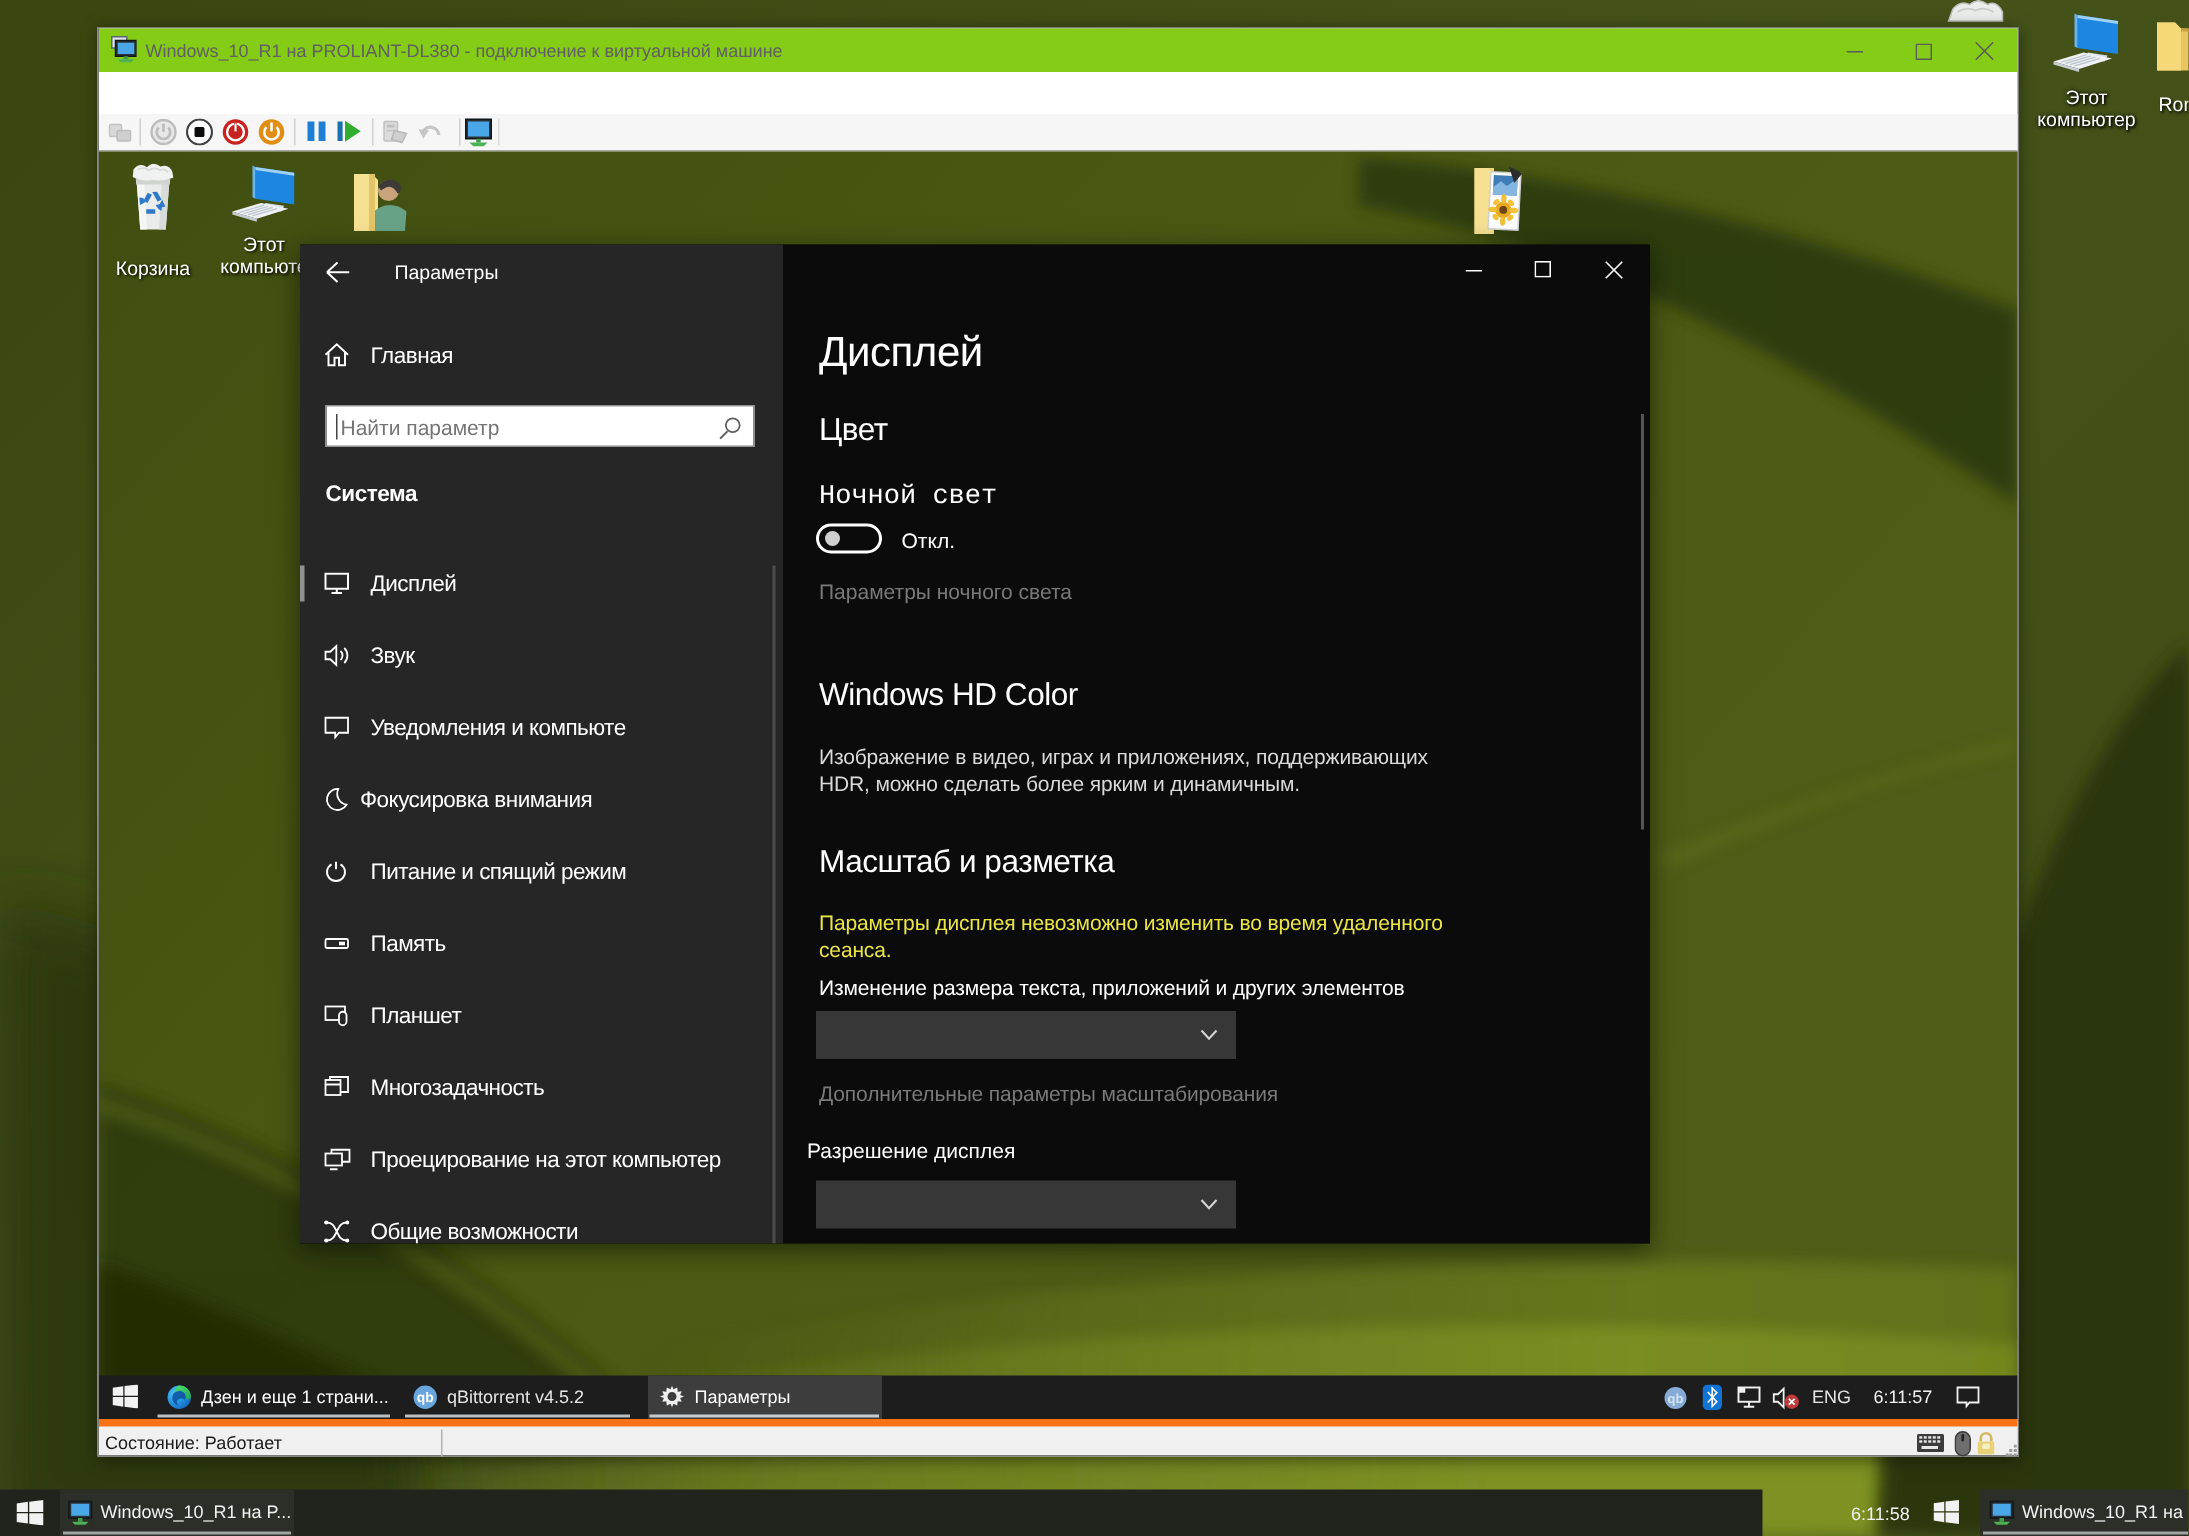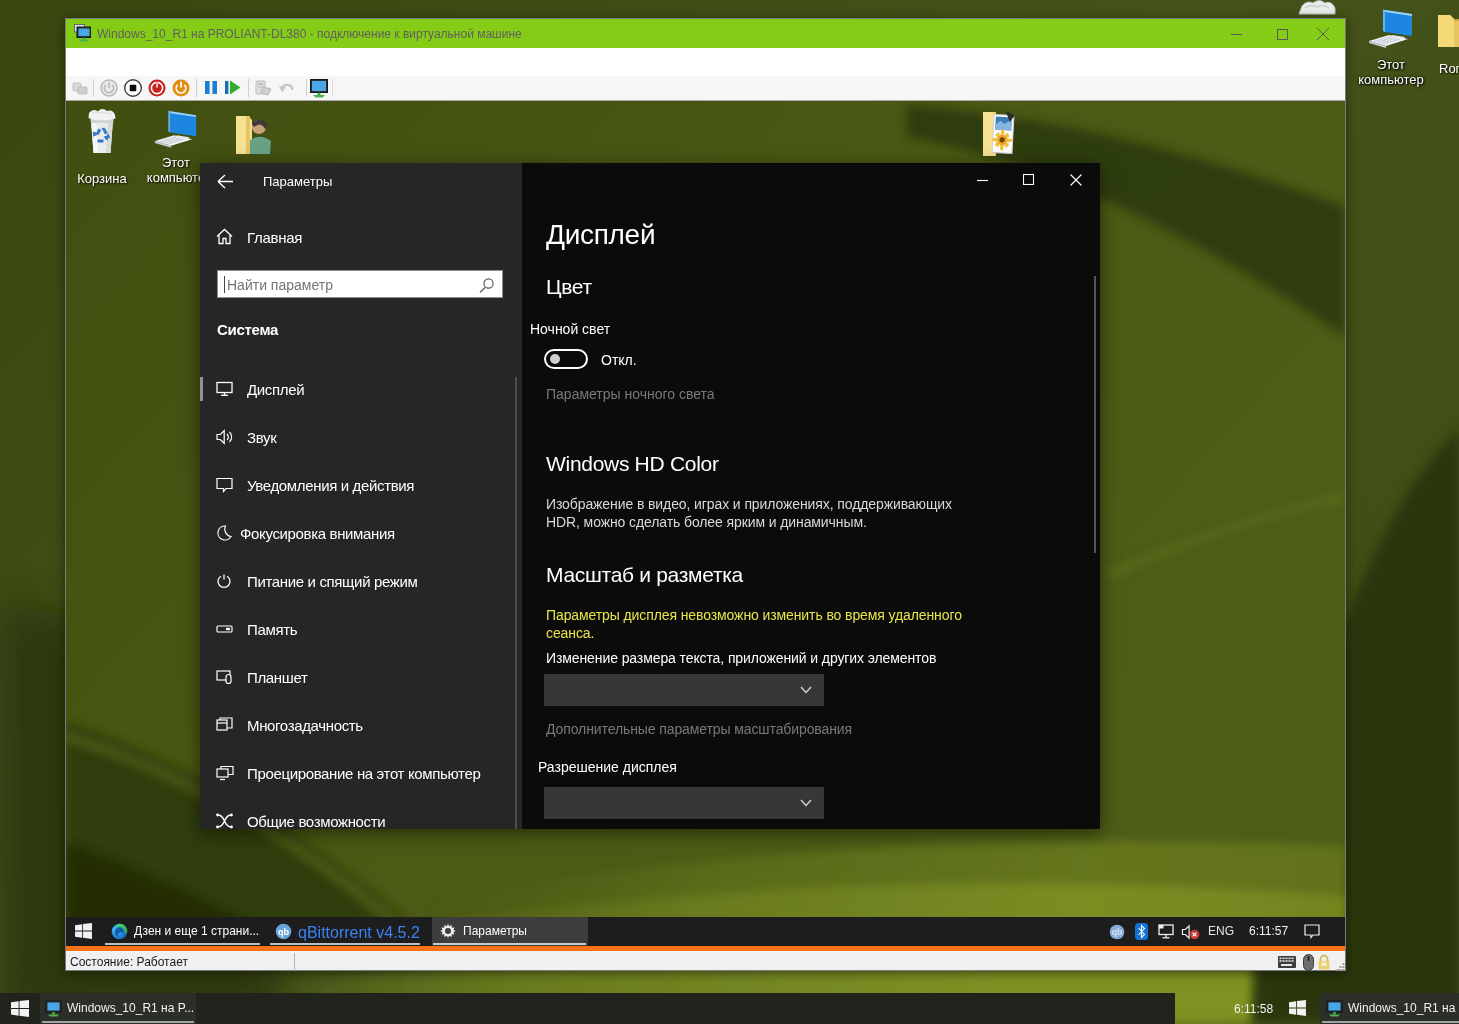--- a/index.html
+++ b/index.html
@@ -335,21 +335,21 @@
         <span class="abs" style="left:47px;top:218px;font-size:15px;letter-spacing:-0.35px;">Дисплей</span>
         <svg class="abs" style="left:16px;top:266px" width="18" height="16" viewBox="0 0 18 16">
           <path d="M1,5.5 h3.2 l4,-3.8 v12.6 l-4,-3.8 H1 Z" fill="none" stroke="#fff" stroke-width="1.2"></path>
           <path d="M11,5 a4,4 0 0 1 0,6" fill="none" stroke="#fff" stroke-width="1.2"></path>
           <path d="M13.5,3 a7,7 0 0 1 0,10" fill="none" stroke="#fff" stroke-width="1.2"></path>
         </svg>
         <span class="abs" style="left:47px;top:266px;font-size:15px;letter-spacing:-0.35px;">Звук</span>
         <svg class="abs" style="left:16px;top:314px" width="17" height="16" viewBox="0 0 17 16">
           <path d="M1,1.5 H16 V11.5 H10 L7.5,14.5 V11.5 H1 Z" fill="none" stroke="#fff" stroke-width="1.2"></path>
         </svg>
-        <span class="abs" style="left:47px;top:314px;font-size:15px;letter-spacing:-0.35px;">Уведомления и действия</span>
+        <span class="abs" style="left:47px;top:314px;font-size:15px;letter-spacing:-0.35px;">Уведомления и компьюте</span>
         <svg class="abs" style="left:16px;top:362px" width="16" height="16" viewBox="0 0 16 16">
           <path d="M9.5,1 A7,7 0 1,0 15,11.5 A7.5,7.5 0 0 1 9.5,1 Z" fill="none" stroke="#fff" stroke-width="1.2"></path>
         </svg>
         <span class="abs" style="left:40px;top:362px;font-size:15px;letter-spacing:-0.35px;">Фокусировка внимания</span>
         <svg class="abs" style="left:16px;top:410px" width="16" height="16" viewBox="0 0 16 16">
           <path d="M8,1.5 v5" stroke="#fff" stroke-width="1.3"></path>
           <path d="M5,3.2 a6,6 0 1,0 6,0" fill="none" stroke="#fff" stroke-width="1.3"></path>
         </svg>
         <span class="abs" style="left:47px;top:410px;font-size:15px;letter-spacing:-0.35px;">Питание и спящий режим</span>
         <svg class="abs" style="left:16px;top:458px" width="17" height="16" viewBox="0 0 17 16">
@@ -389,21 +389,21 @@
             <line x1="0" y1="5.5" x2="11" y2="5.5" stroke="#fff" stroke-width="1.1"></line>
           </svg>
         <svg class="abs" style="left:501px;top:11px" width="11" height="11" viewBox="0 0 11 11">
             <rect x="0.5" y="0.5" width="10" height="10" fill="none" stroke="#fff" stroke-width="1.1"></rect>
           </svg>
         <svg class="abs" style="left:548px;top:11px" width="12" height="12" viewBox="0 0 12 12">
             <path d="M0.5,0.5 L11.5,11.5 M11.5,0.5 L0.5,11.5" stroke="#fff" stroke-width="1.1"></path>
           </svg>
         <div class="abs" style="left:24px;top:56px;font-size:28px;font-weight:300;letter-spacing:-0.3px;">Дисплей</div>
         <div class="abs" style="left:24px;top:112px;font-size:21px;font-weight:300;letter-spacing:-0.3px;">Цвет</div>
-        <div class="abs" style="left:8px;top:158px;font-size:14px;">Ночной свет</div>
+        <div class="abs" style="left:24px;top:158px;font-size:18px;font-family:Liberation Mono, monospace;">Ночной свет</div>
         <div class="abs" style="left:22px;top:186px;width:44px;height:20px;border:2px solid #fff;border-radius:10px;">
           <div class="abs" style="left:4px;top:3px;width:10px;height:10px;border-radius:50%;background:#cfcfcf;"></div>
         </div>
         <span class="abs" style="left:79px;top:189px;font-size:14px;">Откл.</span>
         <div class="abs" style="left:24px;top:223px;font-size:14px;color:#797979;">Параметры ночного света</div>
         <div class="abs" style="left:24px;top:289px;font-size:21px;font-weight:300;letter-spacing:-0.3px;">Windows HD Color</div>
         <div class="abs" style="left:24px;top:333px;font-size:14px;color:#d9d9d9;line-height:17.5px;letter-spacing:-0.1px;">Изображение в видео, играх и приложениях, поддерживающих<br>HDR, можно сделать более ярким и динамичным.</div>
         <div class="abs" style="left:24px;top:400px;font-size:21px;font-weight:300;letter-spacing:-0.3px;">Масштаб и разметка</div>
         <div class="abs" style="left:24px;top:444px;font-size:14px;color:#e9e549;line-height:17.5px;letter-spacing:-0.1px;">Параметры дисплея невозможно изменить во время удаленного<br>сеанса.</div>
         <div class="abs" style="left:24px;top:487px;font-size:14px;letter-spacing:-0.1px;">Изменение размера текста, приложений и других элементов</div>
@@ -452,21 +452,21 @@
         </svg>
         <span class="abs" style="left:30px;top:7px;font-size:12px;color:#fff;white-space:nowrap;">Дзен и еще 1 страни...</span>
         <div class="abs" style="left:1px;top:26px;width:155px;height:2px;background:#bdc0c2;"></div>
       </div>
 
       <div class="abs" style="left:203px;top:0;width:153px;height:29px;">
         <svg class="abs" style="left:6px;top:6px" width="17" height="17" viewBox="0 0 24 24">
           <circle cx="12" cy="12" r="11" fill="#68a5dc"></circle>
           <text x="12" y="16.5" font-family="Liberation Sans, sans-serif" font-size="13" font-weight="bold" fill="#fff" text-anchor="middle">qb</text>
         </svg>
-        <span class="abs" style="left:29px;top:7px;font-size:16px;color:#3b82f6;white-space:nowrap;">qBittorrent v4.5.2</span>
+        <span class="abs" style="left:29px;top:7px;font-size:12px;color:#e5e5e5;white-space:nowrap;">qBittorrent v4.5.2</span>
         <div class="abs" style="left:1px;top:26px;width:150px;height:2px;background:#bdc0c2;"></div>
       </div>
 
       <div class="abs" style="left:366px;top:0;width:156px;height:29px;background:#3d3d3d;">
         <svg class="abs" style="left:8px;top:6px" width="16" height="16" viewBox="0 0 16 16">
           <path d="M8,5 a3,3 0 1,0 0,6 a3,3 0 1,0 0,-6 M8,0.8 L9,3.2 L11.5,2 L11.8,4.8 L14.5,4.5 L13.4,7 L16,8 L13.4,9 L14.5,11.5 L11.8,11.2 L11.5,14 L9,12.8 L8,15.2 L7,12.8 L4.5,14 L4.2,11.2 L1.5,11.5 L2.6,9 L0,8 L2.6,7 L1.5,4.5 L4.2,4.8 L4.5,2 L7,3.2 Z" fill="#f0f0f0" fill-rule="evenodd"></path>
         </svg>
         <span class="abs" style="left:31px;top:7px;font-size:12px;color:#fff;">Параметры</span>
         <div class="abs" style="left:1px;top:26px;width:153px;height:2px;background:#c8cbcd;"></div>
       </div>

